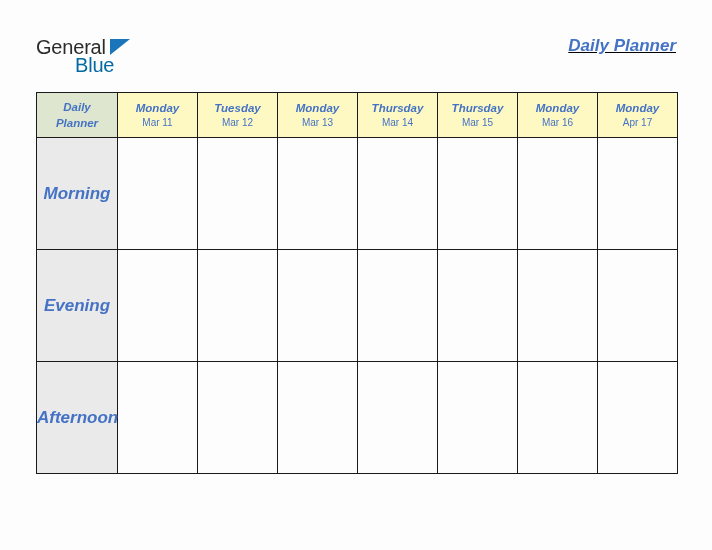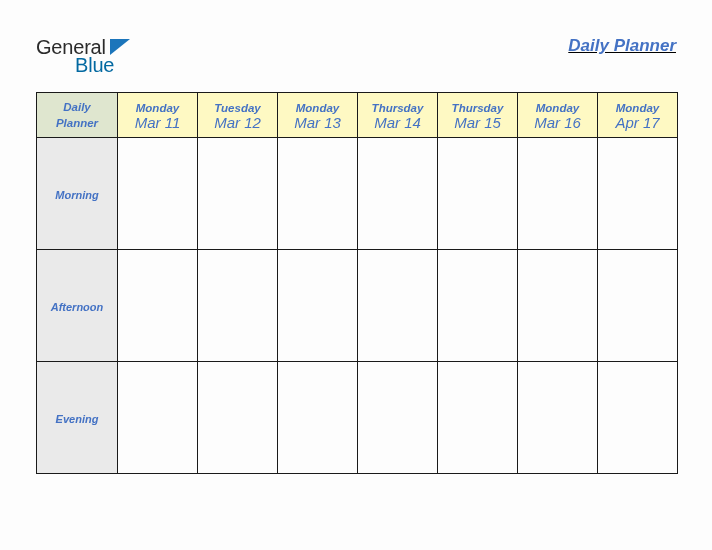--- a/index.html
+++ b/index.html
@@ -122,23 +122,22 @@
     font-family: "Liberation Sans", sans-serif;
     font-size: 11.5px;
     font-weight: bold;
     font-style: italic;
     color: #4472c4;
     line-height: 15px;
     white-space: nowrap;
   }
   .head-day-date {
     font-family: "Liberation Sans", sans-serif;
-    font-size: 15px;
+    font-size: 10px;
     font-weight: normal;
-    font-style: italic;
     color: #4472c4;
     line-height: 14px;
     white-space: nowrap;
   }
   .head-corner-line {
     font-family: "Liberation Sans", sans-serif;
     font-size: 11.5px;
     font-weight: bold;
     font-style: italic;
     color: #4472c4;
@@ -147,21 +146,21 @@
   }
 
   .row-label-cell {
     background: #eaeaea;
     height: 111px;
     text-align: center;
     vertical-align: middle;
   }
   .row-label-text {
     font-family: "Liberation Sans", sans-serif;
-    font-size: 11px;
+    font-size: 17px;
     font-weight: bold;
     font-style: italic;
     color: #4472c4;
     white-space: nowrap;
   }
   .slot-cell {
     background: #fdfdfd;
     height: 111px;
     vertical-align: top;
   }
@@ -242,37 +241,37 @@
       <td class="slot-cell"></td>
       <td class="slot-cell"></td>
       <td class="slot-cell"></td>
       <td class="slot-cell"></td>
       <td class="slot-cell"></td>
       <td class="slot-cell"></td>
     </tr>
 
     <tr>
       <td class="row-label-cell">
+        <span class="row-label-text">Evening</span>
+      </td>
+      <td class="slot-cell"></td>
+      <td class="slot-cell"></td>
+      <td class="slot-cell"></td>
+      <td class="slot-cell"></td>
+      <td class="slot-cell"></td>
+      <td class="slot-cell"></td>
+      <td class="slot-cell"></td>
+    </tr>
+
+    <tr>
+      <td class="row-label-cell">
         <span class="row-label-text">Afternoon</span>
       </td>
       <td class="slot-cell"></td>
       <td class="slot-cell"></td>
       <td class="slot-cell"></td>
       <td class="slot-cell"></td>
       <td class="slot-cell"></td>
       <td class="slot-cell"></td>
       <td class="slot-cell"></td>
     </tr>
-
-    <tr>
-      <td class="row-label-cell">
-        <span class="row-label-text">Evening</span>
-      </td>
-      <td class="slot-cell"></td>
-      <td class="slot-cell"></td>
-      <td class="slot-cell"></td>
-      <td class="slot-cell"></td>
-      <td class="slot-cell"></td>
-      <td class="slot-cell"></td>
-      <td class="slot-cell"></td>
-    </tr>
   </tbody>
 </table>
 
 </body></html>

